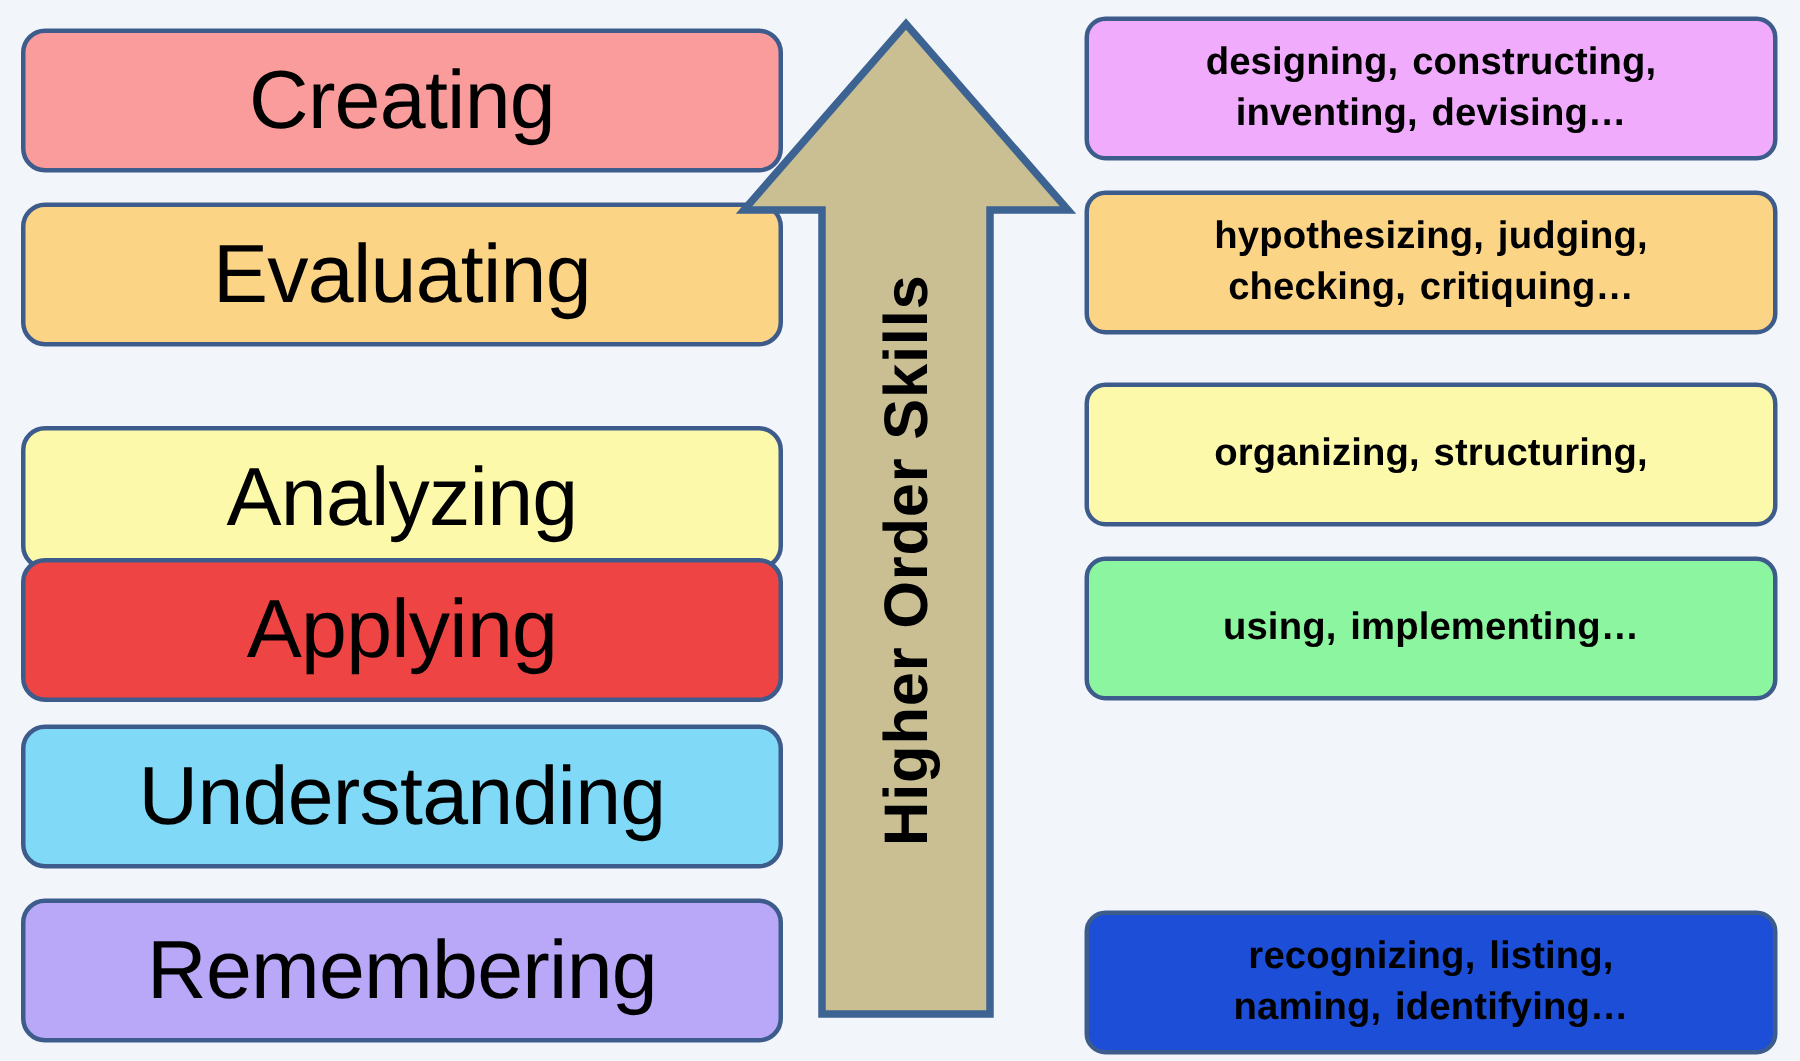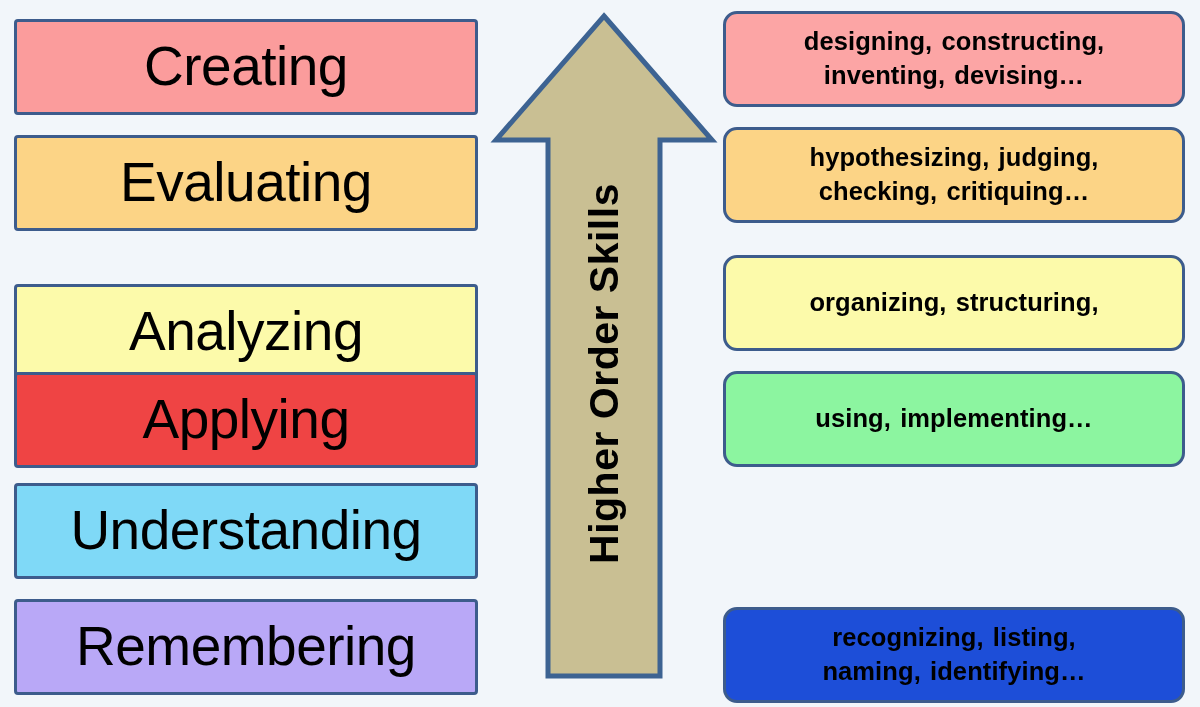--- a/index.html
+++ b/index.html
@@ -30,23 +30,23 @@
     display: flex;
     align-items: center;
     justify-content: center;
     text-align: center;
     color: #000000;
   }
 
   
   .level-box {
     left: 14px;
-    width: 464px;
+    width: 508px;
     height: 96px;
-    border-radius: 4px;
+    border-radius: 16px;
   }
   .level-label {
     font-size: 55px;
     font-weight: 400;
     line-height: 1.05;
     letter-spacing: -0.5px;
     white-space: nowrap;
   }
 
   
@@ -128,21 +128,21 @@
 
   <div id="arrow-wrap">
     <svg id="arrow-svg" viewBox="0 0 228 670" preserveAspectRatio="none">
       <polygon points="114,4 222,128 170,128 170,664 58,664 58,128 6,128" fill="#c9bf93" stroke="#3d6392" stroke-width="5" stroke-linejoin="miter"></polygon>
     </svg>
     <div id="arrow-text">
       <span>Higher Order Skills</span>
     </div>
   </div>
 
-  <div class="box verbs-box" style="top: 11px; background: #fca5a5;">
+  <div class="box verbs-box" style="top: 11px; background: #f0abfc;">
     <span class="verbs-label">
       <span>designing,  constructing,</span><br>
       <span>inventing,  devising…</span>
     </span>
   </div>
 
   <div class="box verbs-box" style="top: 127px; background: rgb(252, 212, 134);">
     <span class="verbs-label">
       <span>hypothesizing,  judging,</span><br>
       <span>checking,  critiquing…</span>

